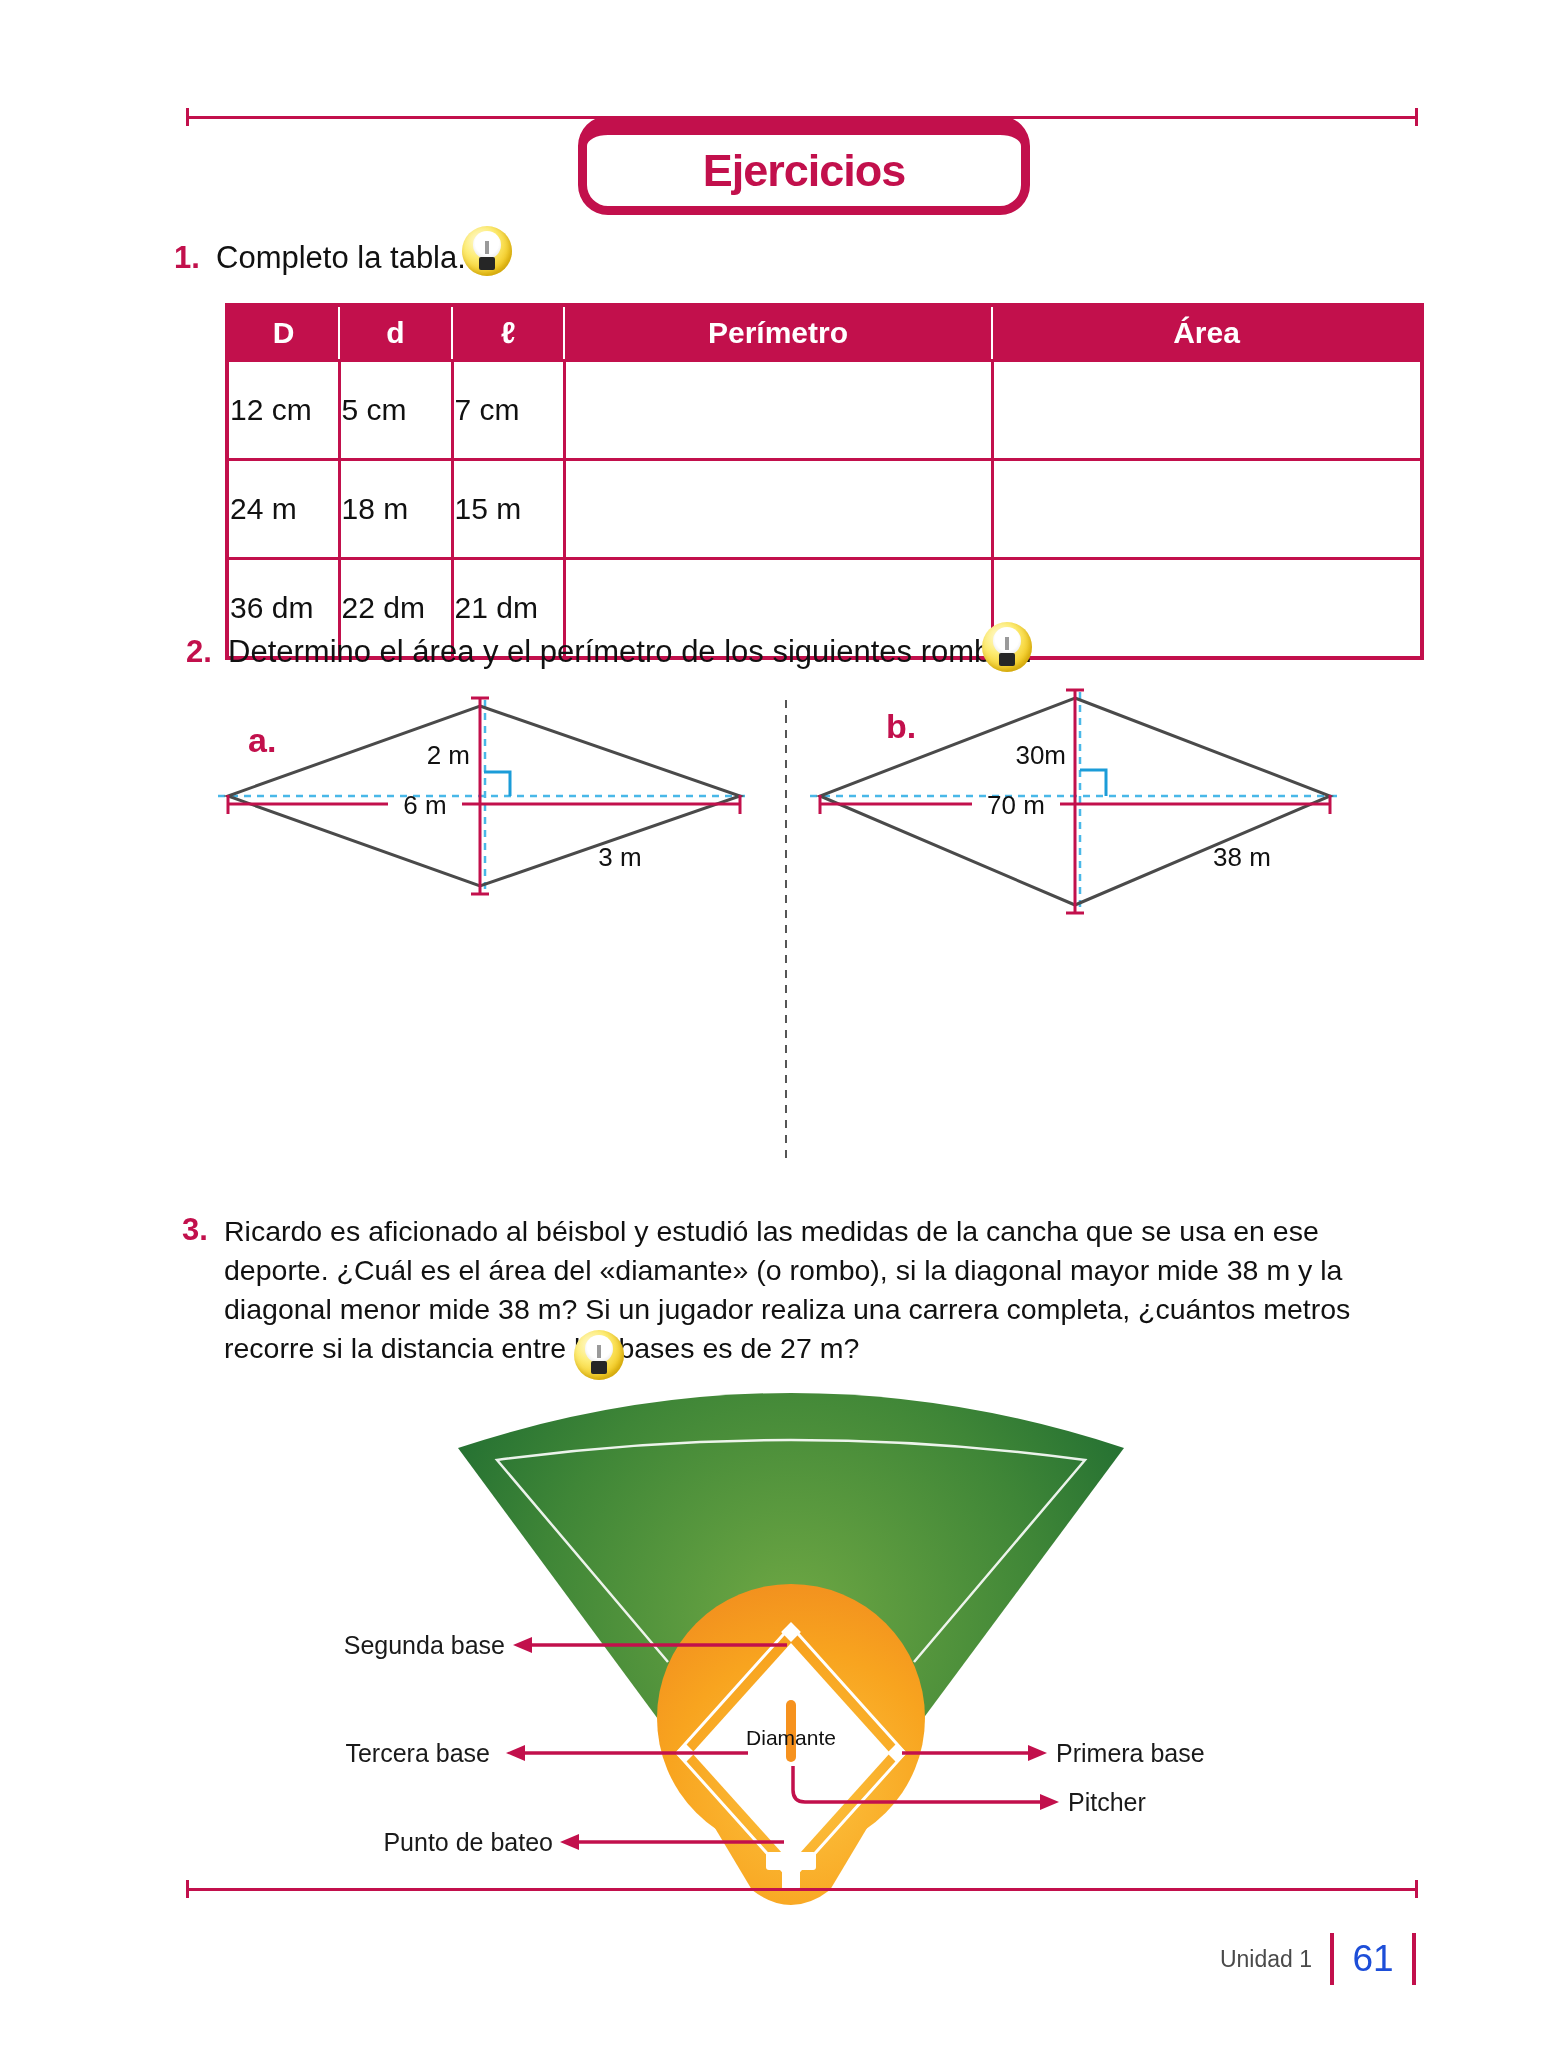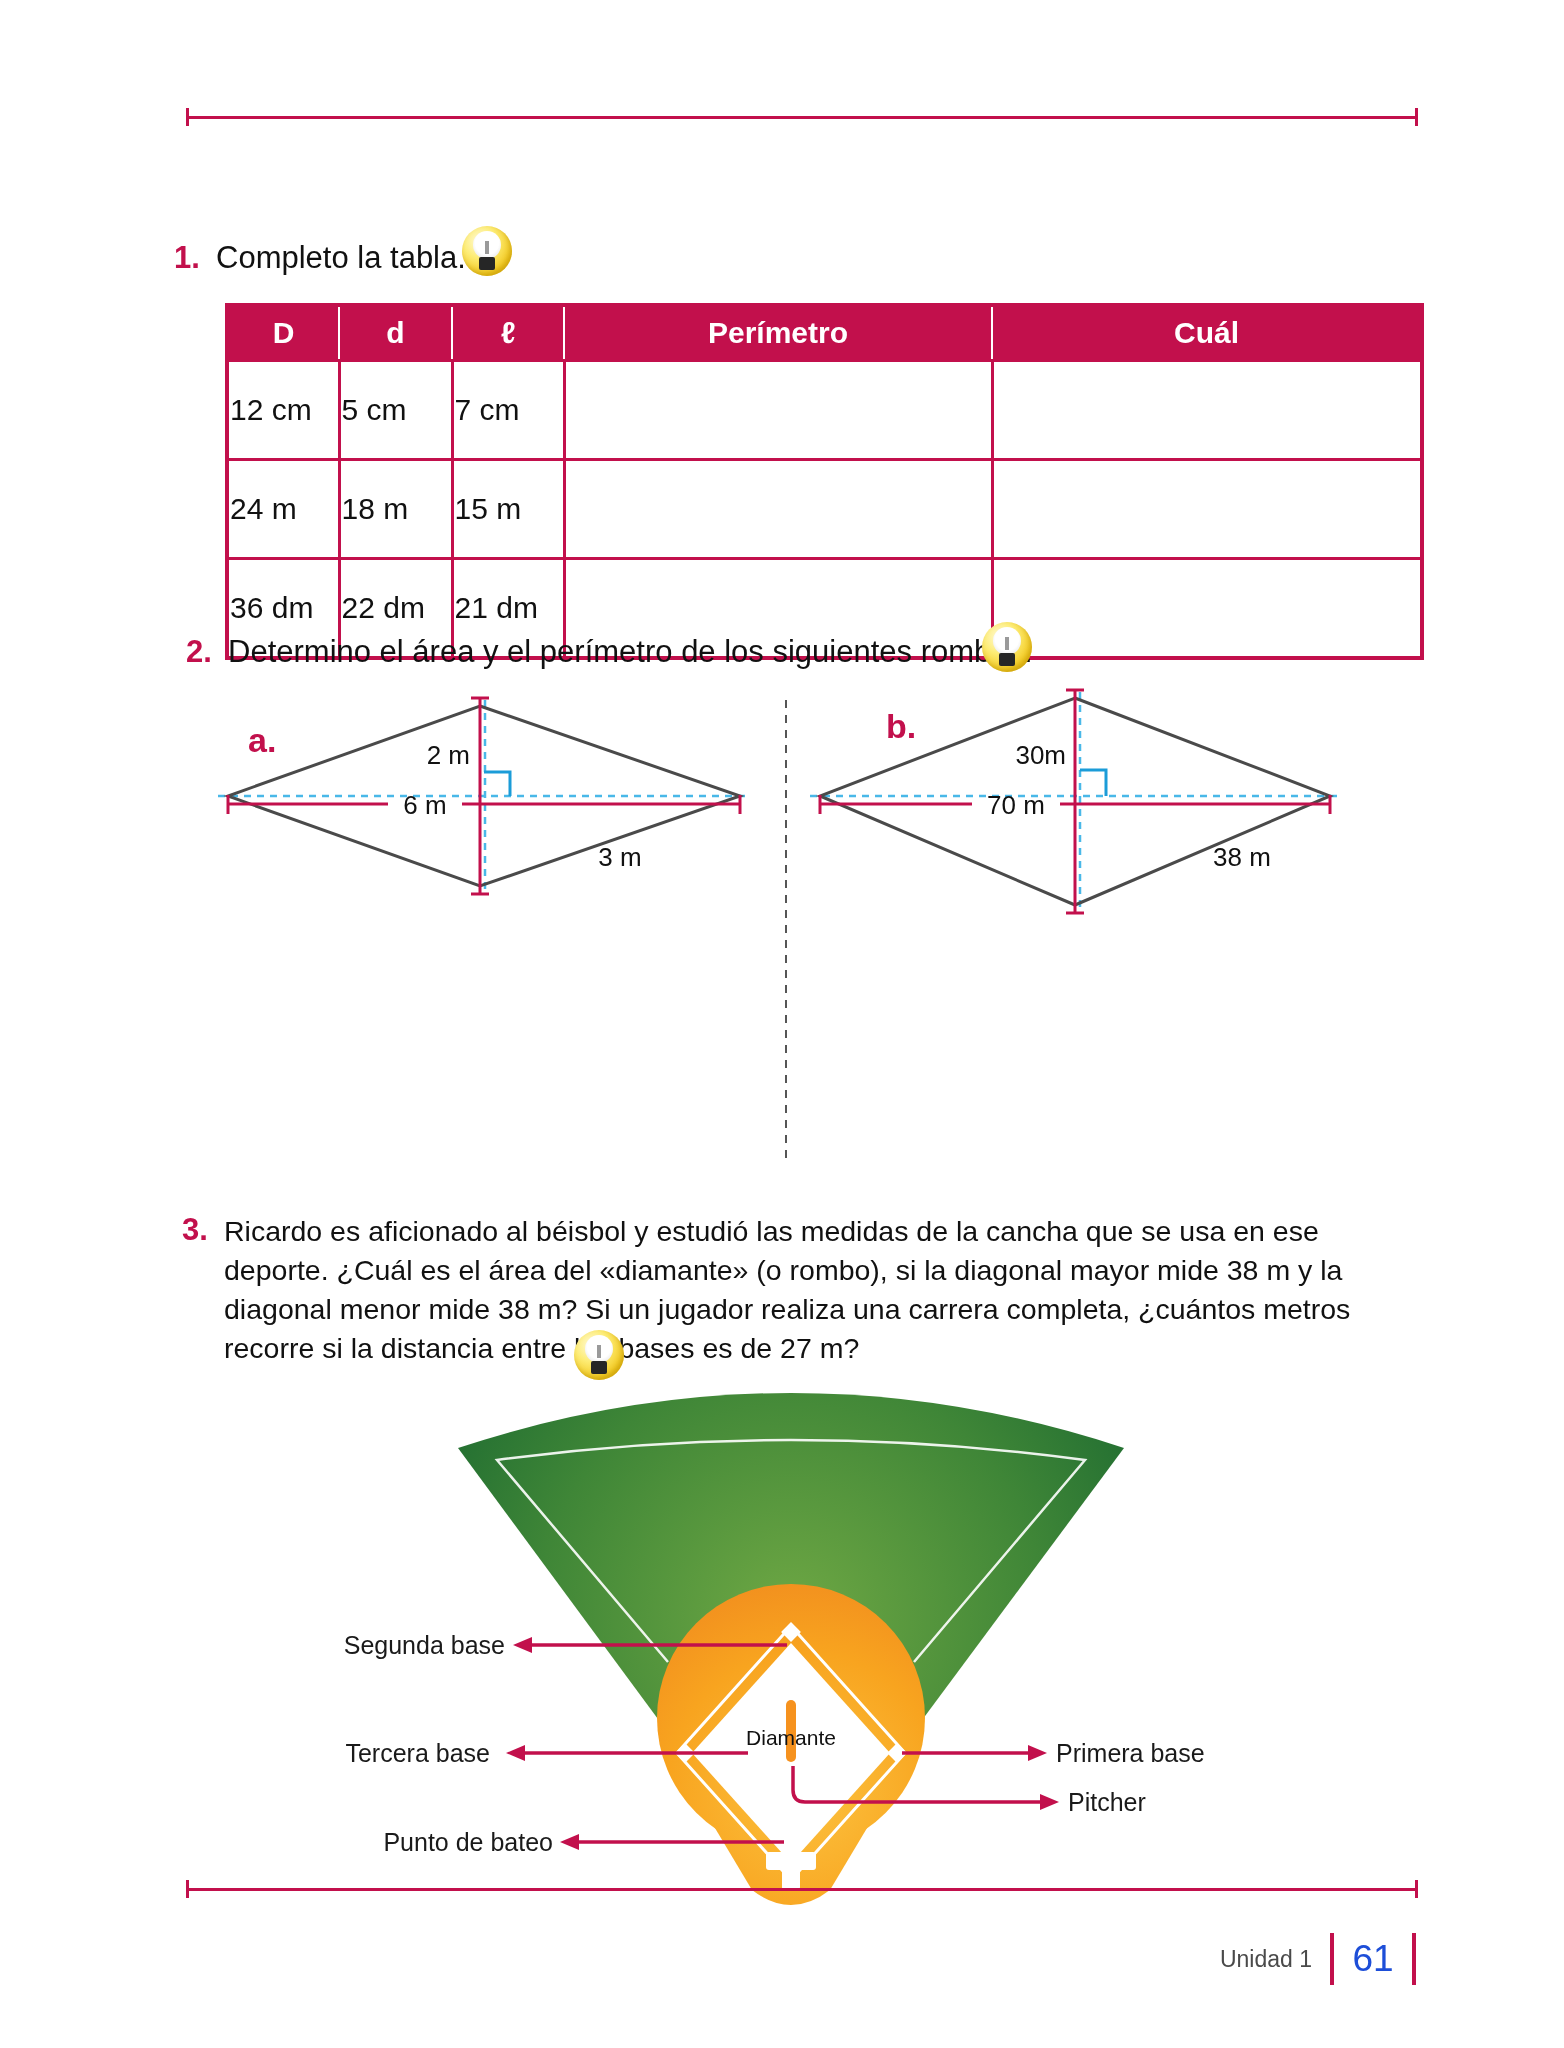--- a/index.html
+++ b/index.html
@@ -58,20 +58,23 @@
 </style>
 </head>
 <body>
 
 <div class="page">
 
   <div class="rule" style="left:188px;top:116px;width:1230px;"></div>
   <div class="tick" style="left:186px;top:108px;"></div>
   <div class="tick" style="left:1415px;top:108px;"></div>
 
+  <div class="title-box">
+    <span>Ejercicios</span>
+  </div>
 
   <div class="ex-num" style="left:174px;top:240px;">1.</div>
   <div class="ex-prompt" style="left:216px;top:240px;">Completo la tabla.</div>
   <div class="bulb" style="left:462px;top:226px;">
     <div class="ring"></div>
     <div class="glass"></div>
     <div class="fil"></div>
     <div class="base"></div>
   </div>
 
@@ -82,21 +85,21 @@
         <col style="width:112px">
         <col style="width:428px">
         <col style="width:430px">
       </colgroup>
     <thead>
       <tr>
         <th>D</th>
         <th>d</th>
         <th>ℓ</th>
         <th>Perímetro</th>
-        <th>Cuál</th>
+        <th>Área</th>
       </tr>
     </thead>
     <tbody>
       <tr>
         <td>12 cm</td>
         <td>5 cm</td>
         <td>7 cm</td>
         <td></td>
         <td></td>
       </tr>

